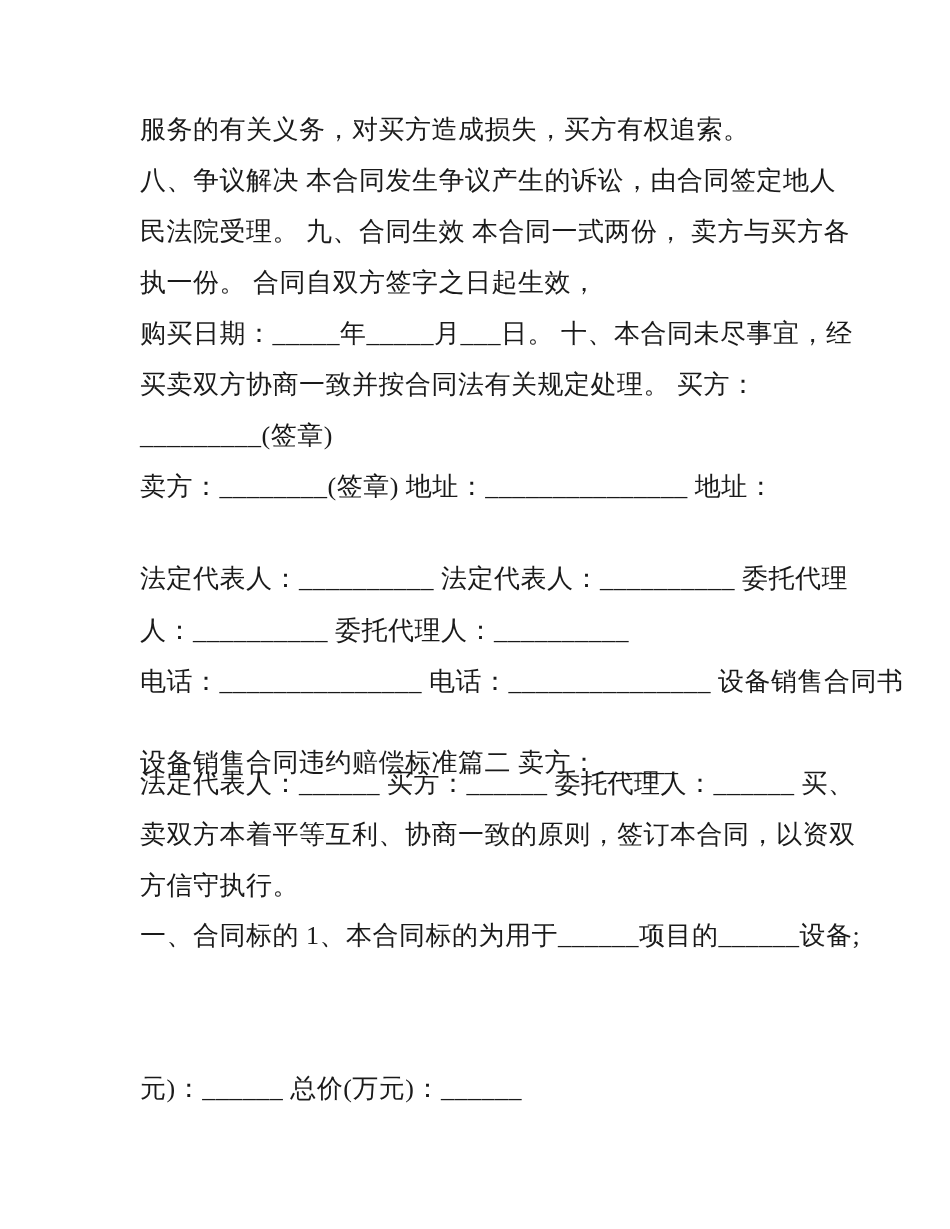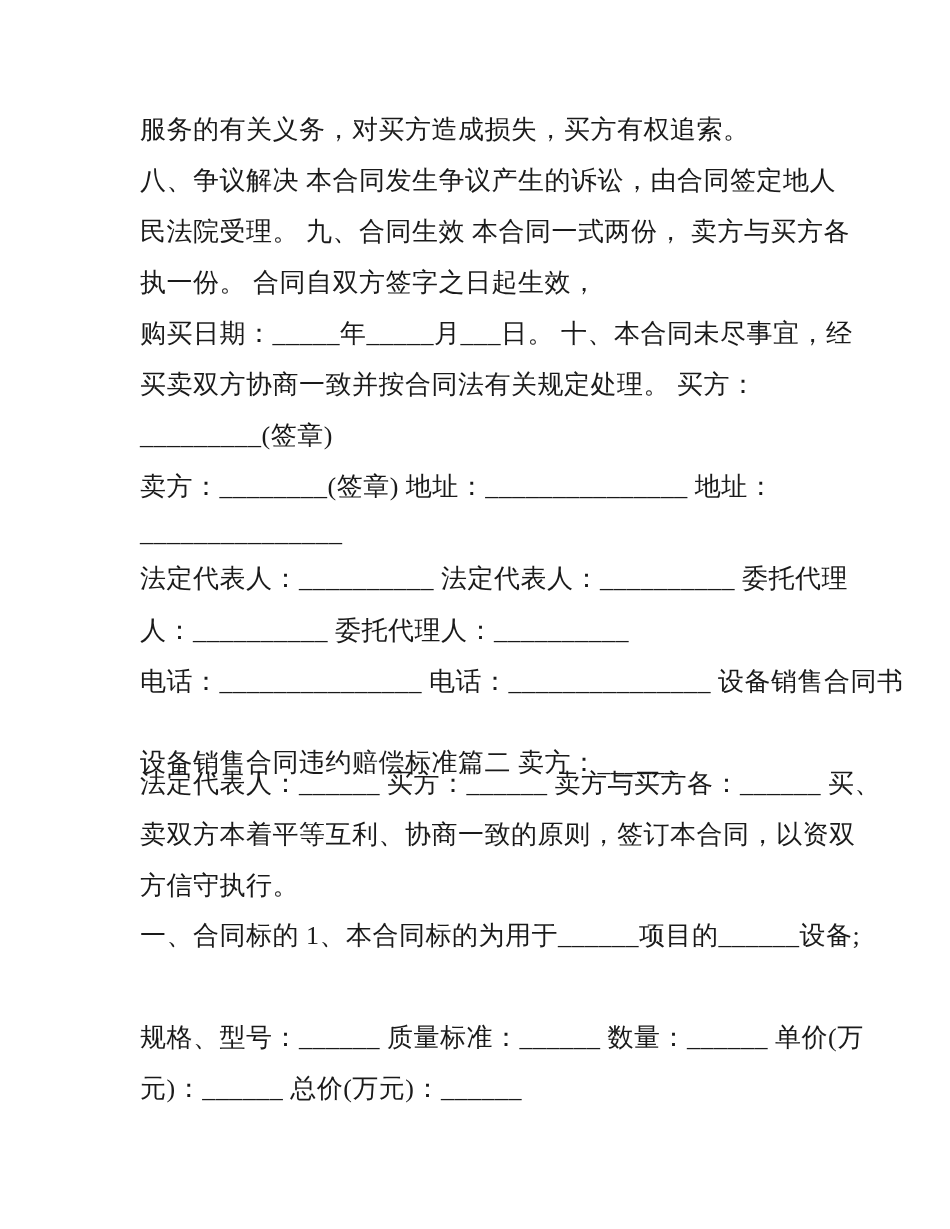--- a/index.html
+++ b/index.html
@@ -23,24 +23,22 @@
 
 <div class="page">
   <div class="line" style="top:115px">服务的有关义务，对买方造成损失，买方有权追索。</div>
   <div class="line" style="top:166px">八、争议解决 本合同发生争议产生的诉讼，由合同签定地人</div>
   <div class="line" style="top:217px">民法院受理。 九、合同生效 本合同一式两份， 卖方与买方各</div>
   <div class="line" style="top:268px">执一份。 合同自双方签字之日起生效，</div>
   <div class="line" style="top:319px">购买日期：_____年_____月___日。 十、本合同未尽事宜，经</div>
   <div class="line" style="top:370px">买卖双方协商一致并按合同法有关规定处理。 买方：</div>
   <div class="line" style="top:421px">_________(签章)</div>
   <div class="line" style="top:472px">卖方：________(签章) 地址：_______________ 地址：</div>
-  <div class="line" style="top:518px">_______________</div>
   <div class="line" style="top:564px">法定代表人：__________ 法定代表人：__________ 委托代理</div>
   <div class="line" style="top:667px">电话：_______________ 电话：_______________ 设备销售合同书</div>
   <div class="line" style="top:616px">人：__________ 委托代理人：__________</div>
   <div class="line" style="top:748px">设备销售合同违约赔偿标准篇二 卖方：______</div>
-  <div class="line" style="top:769px">法定代表人：______ 买方：______ 卖方与买方各：______ 买、</div>
+  <div class="line" style="top:769px">法定代表人：______ 买方：______ 委托代理人：______ 买、</div>
   <div class="line" style="top:820px">卖双方本着平等互利、协商一致的原则，签订本合同，以资双</div>
   <div class="line" style="top:871px">方信守执行。</div>
   <div class="line" style="top:921px">一、合同标的 1、本合同标的为用于______项目的______设备;</div>
-  <div class="line" style="top:1023px">规格、型号：______ 质量标准：______ 数量：______ 单价(万</div>
   <div class="line" style="top:1074px">元)：______ 总价(万元)：______</div>
 </div>
 
 </body></html>

